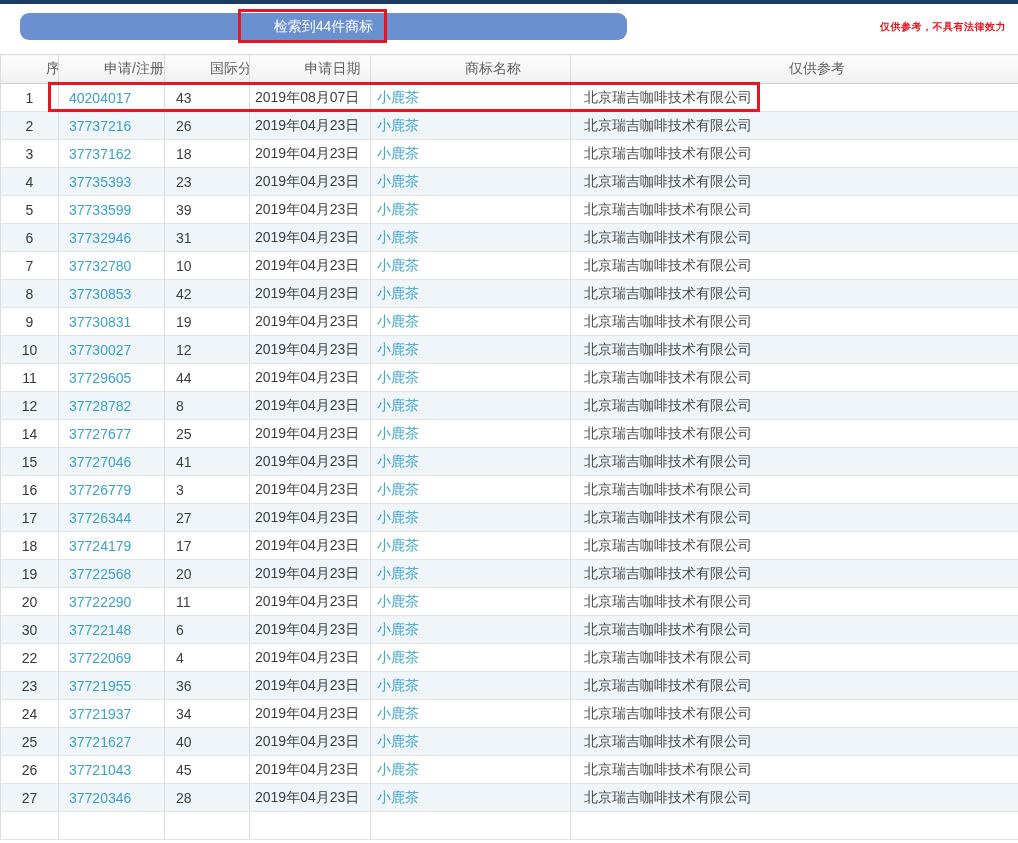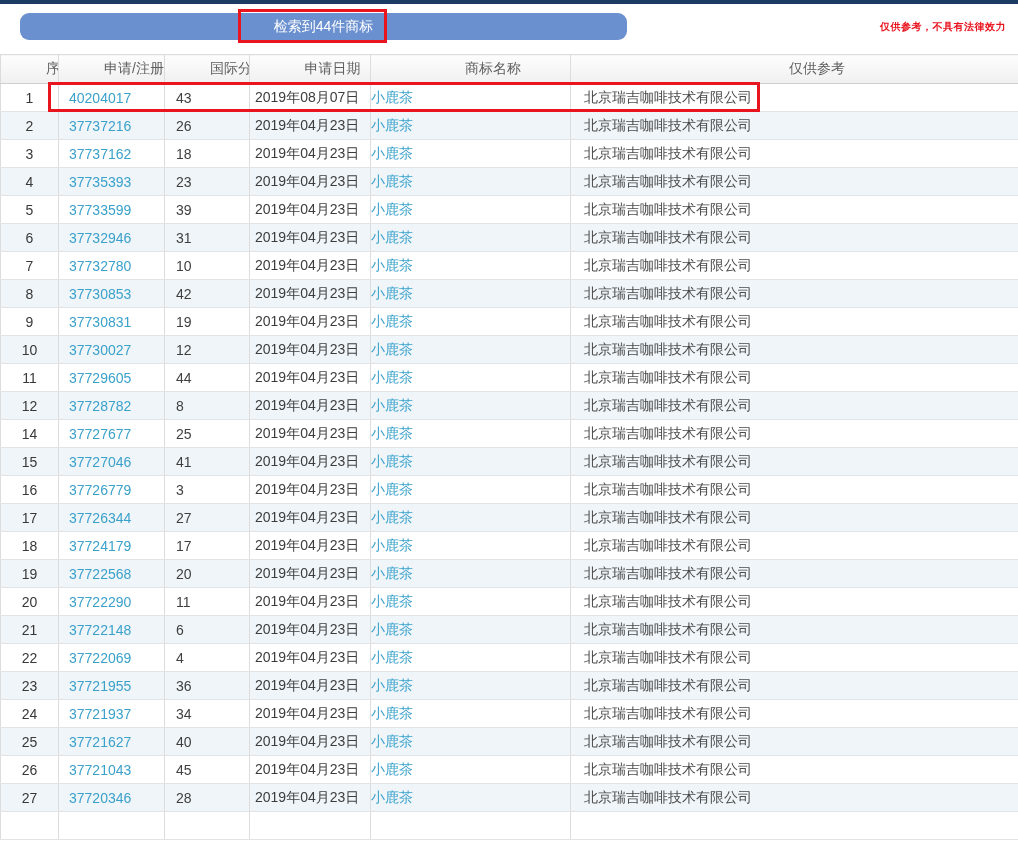--- a/index.html
+++ b/index.html
@@ -47,21 +47,21 @@
   .results td{
     height:28px;border-right:1px solid var(--border-v);
     border-left:1px solid var(--border-v);
     border-bottom:1px solid var(--border-h);
     white-space:nowrap;overflow:hidden;vertical-align:middle;
   }
   .results tbody tr:nth-child(even) td{background:var(--row-alt);}
   .col-no{text-align:center;color:#383838;}
   .col-class{padding-left:11px;}
   .col-date{padding-left:5px;color:#3c3c3c;}
-  .col-mark{}
+  .col-mark{padding-left:6px;}
   .col-applicant{padding-left:13px;color:#4a4a4a;}
   .col-reg{padding-left:10px;}
   .results a{color:var(--link);text-decoration:none;cursor:pointer;}
 </style>
 </head>
 <body>
 
 <div class="page">
 
   <div class="topbar"></div>
@@ -238,21 +238,21 @@
         </tr>
         <tr>
           <td class="col-no">20</td>
           <td class="col-reg"><a href="#">37722290</a></td>
           <td class="col-class">11</td>
           <td class="col-date">2019年04月23日</td>
           <td class="col-mark"><a href="#">小鹿茶</a></td>
           <td class="col-applicant">北京瑞吉咖啡技术有限公司</td>
         </tr>
         <tr>
-          <td class="col-no">21</td>
+          <td class="col-no">30</td>
           <td class="col-reg"><a href="#">37722148</a></td>
           <td class="col-class">6</td>
           <td class="col-date">2019年04月23日</td>
           <td class="col-mark"><a href="#">小鹿茶</a></td>
           <td class="col-applicant">北京瑞吉咖啡技术有限公司</td>
         </tr>
         <tr>
           <td class="col-no">22</td>
           <td class="col-reg"><a href="#">37722069</a></td>
           <td class="col-class">4</td>

